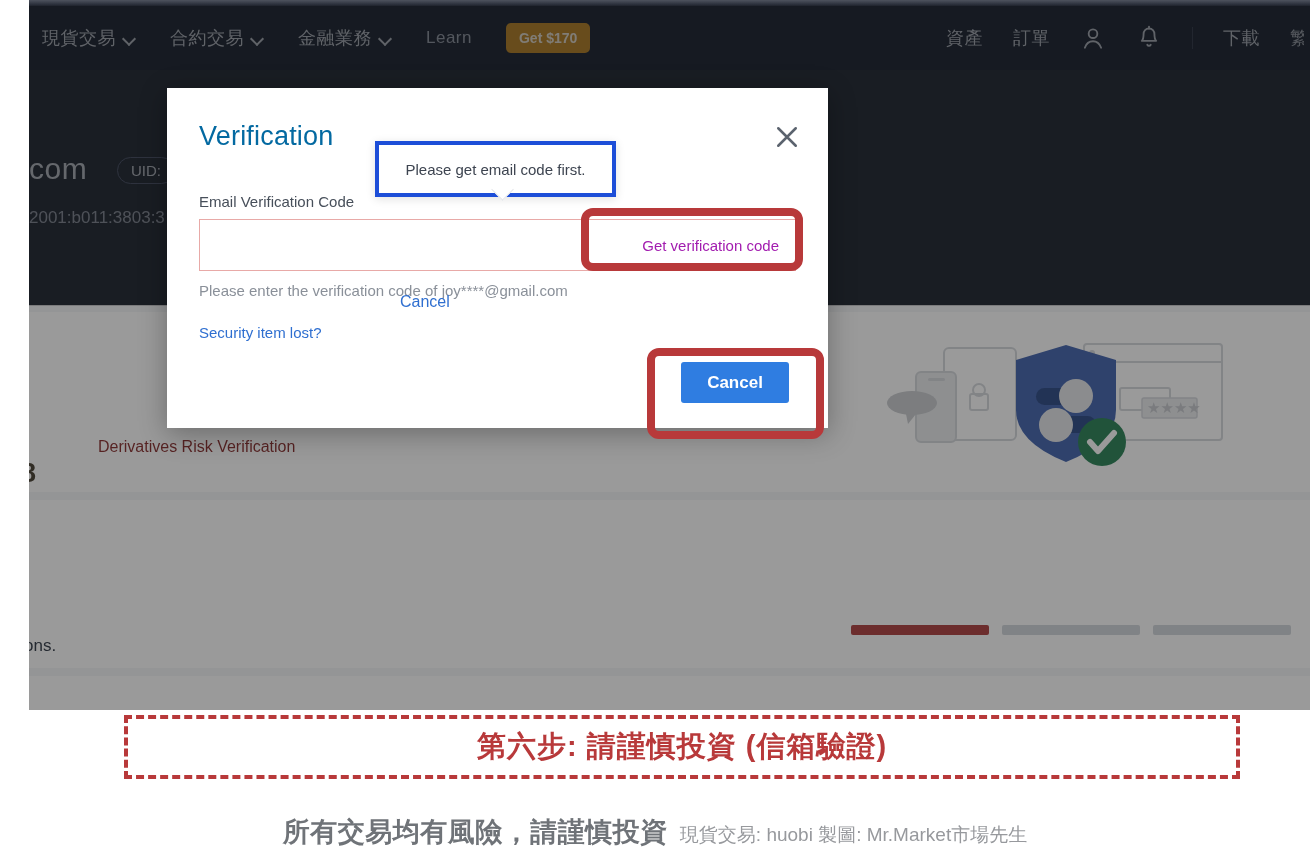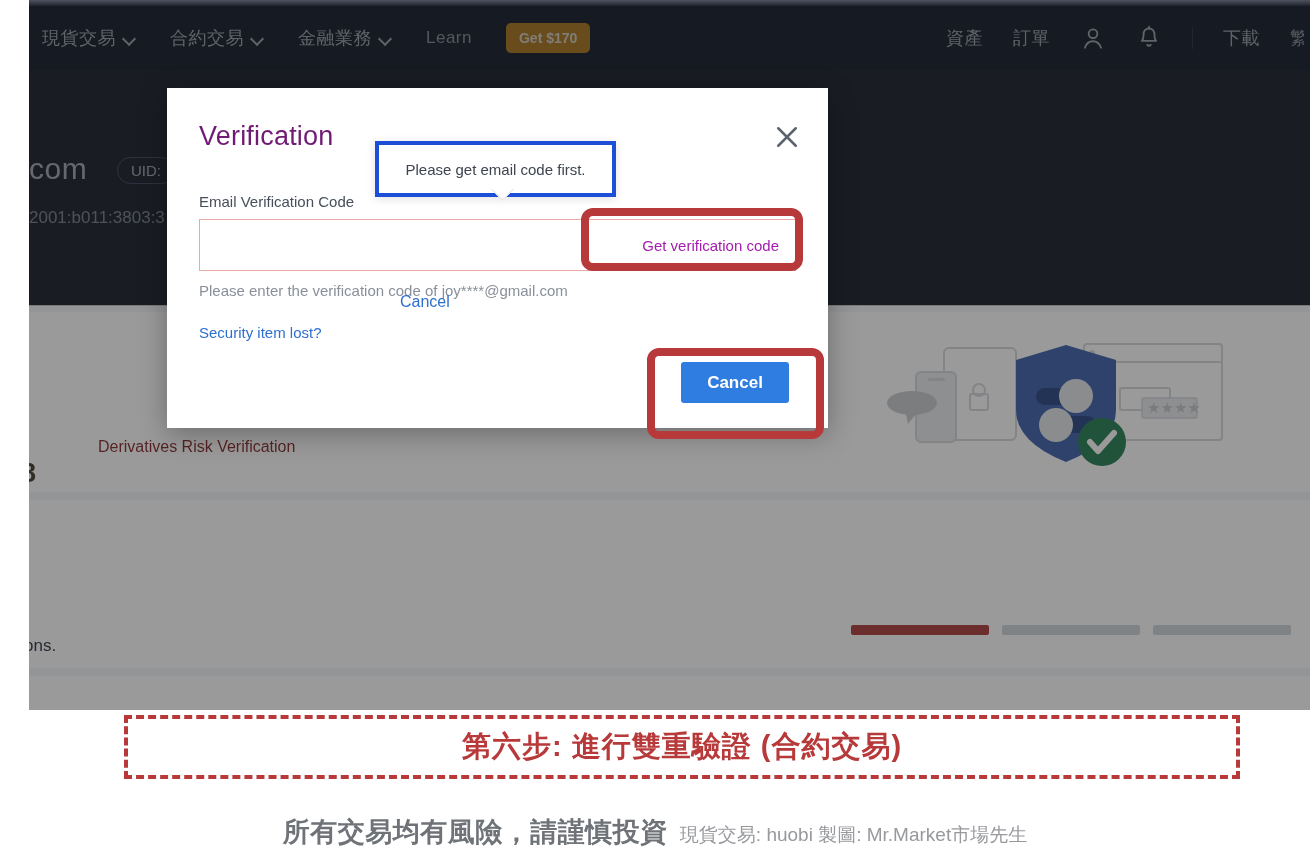--- a/index.html
+++ b/index.html
@@ -125,21 +125,21 @@
   }
 
   
   .modal {
     position: absolute; left: 167px; top: 88px; width: 661px; height: 340px;
     background: #ffffff;
     box-shadow: 0 6px 26px rgba(0,0,0,.30);
   }
   .modal-title {
     position: absolute; left: 32px; top: 33px;
-    font-size: 27px; color: #701a75; letter-spacing: .2px;
+    font-size: 27px; color: #0369a1; letter-spacing: .2px;
   }
   .modal-close {
     position: absolute; right: 26px; top: 34px; width: 30px; height: 30px;
     color: #5b636e; cursor: pointer;
   }
   .field-label {
     position: absolute; left: 32px; top: 105px;
     font-size: 15px; color: #474f5a;
   }
   .input-row {
@@ -360,20 +360,20 @@
   <button class="confirm-btn">Cancel</button>
 
   <div class="tooltip">
     <span>Please get email code first.</span>
   </div>
 
   <div class="hl hl-getcode"></div>
   <div class="hl hl-confirm"></div>
 
   <div class="caption-box"></div>
-  <div class="caption-text">第六步: 進行雙重驗證 (合約交易)</div>
+  <div class="caption-text">第六步: 請謹慎投資 (信箱驗證)</div>
 
   <div class="footer-row">
     <span class="footer-main">所有交易均有風險，請謹慎投資</span>
     <span class="footer-credit">現貨交易: huobi 製圖: Mr.Market市場先生</span>
   </div>
 
 </div>
 
 </body></html>

